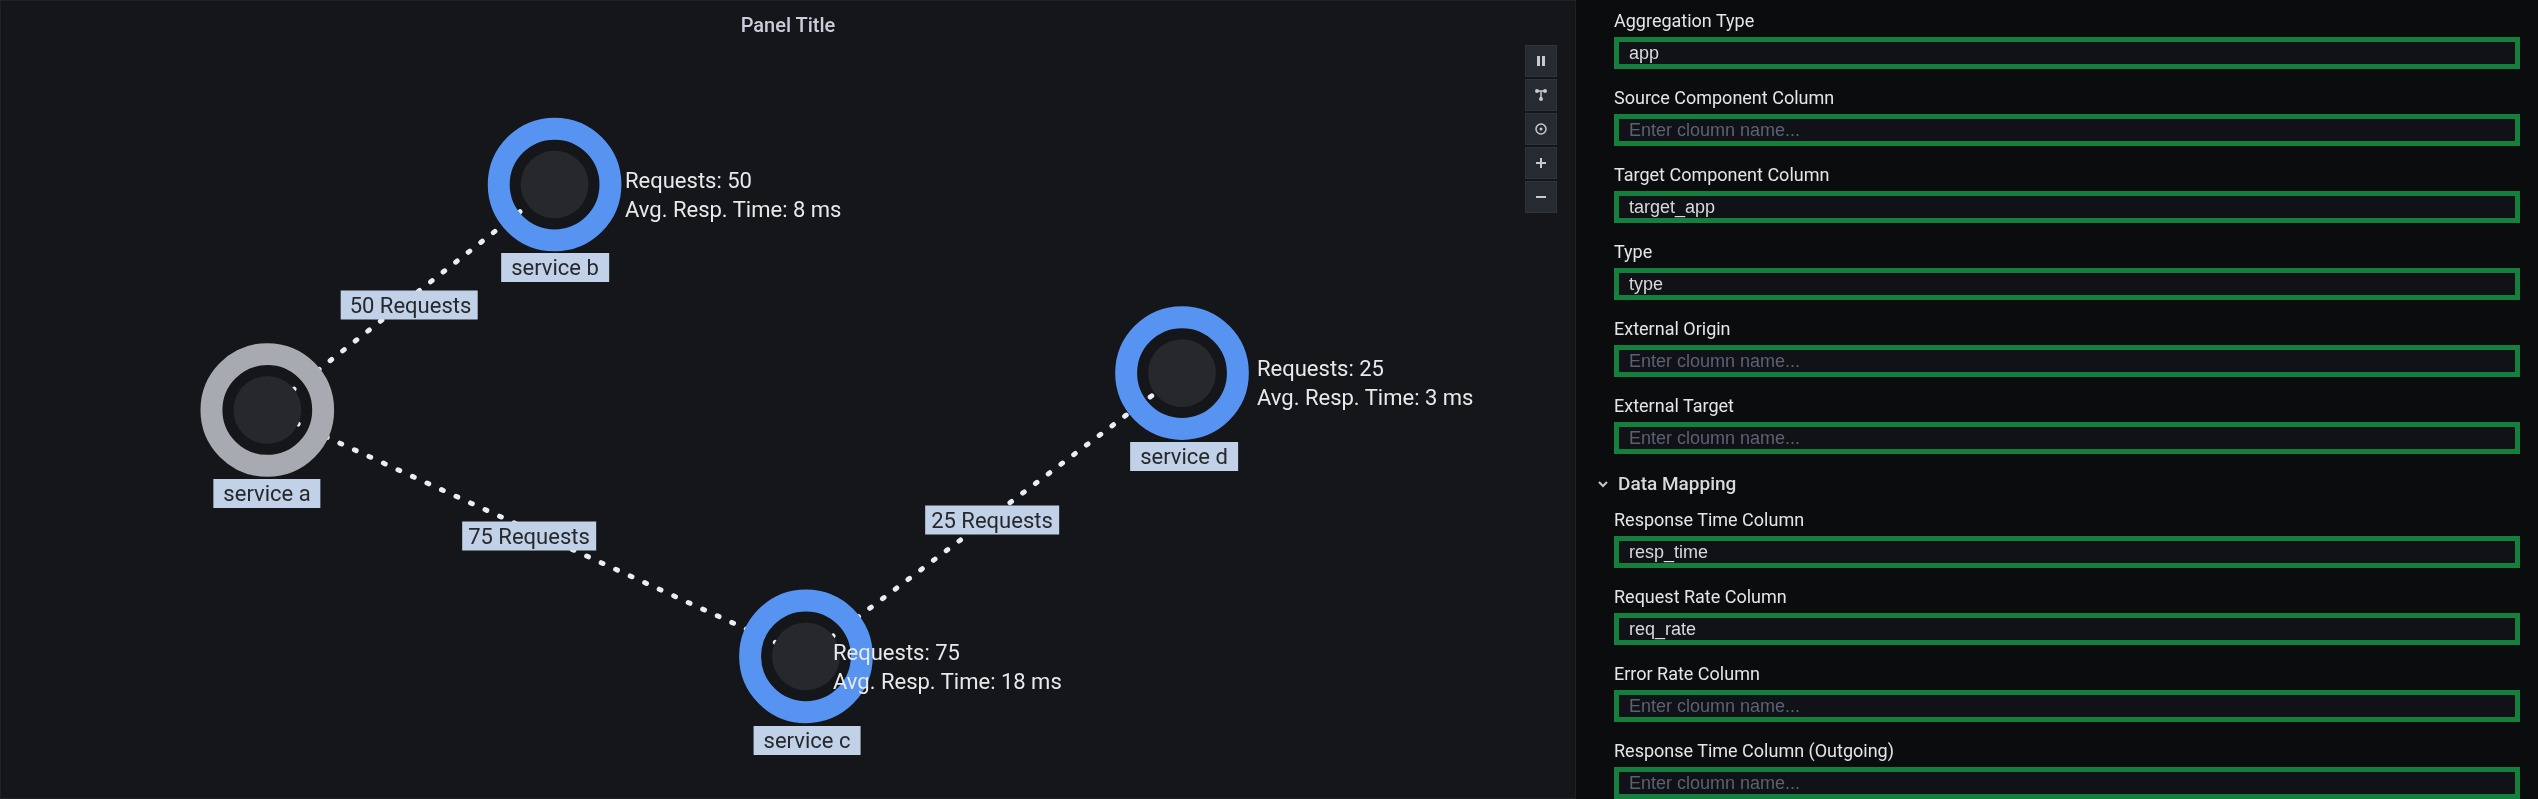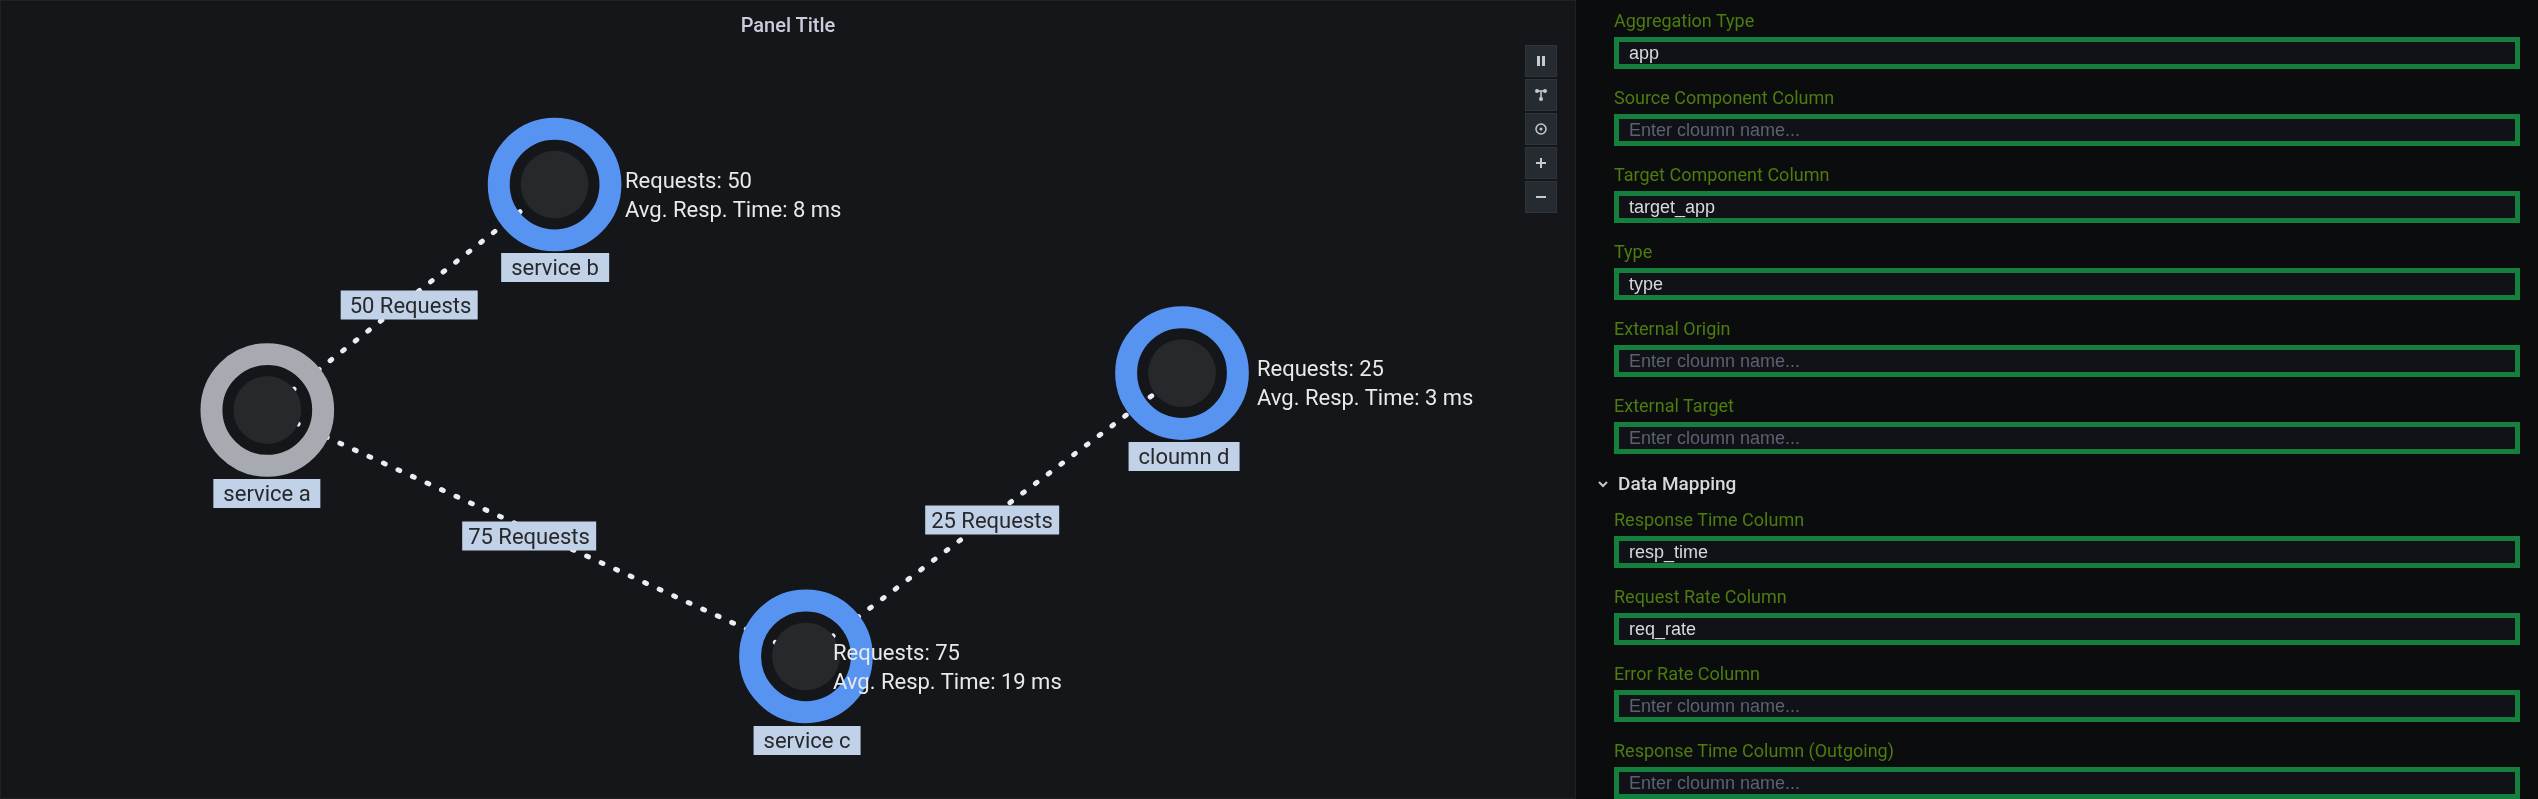--- a/index.html
+++ b/index.html
@@ -94,21 +94,21 @@
   flex: 1;
   height: 799px;
   background: #0b0c0e;
   padding: 10px 18px 0 18px;
   overflow-y: auto;
   font-size: 19px;
 }
 .field { margin-bottom: 18px; }
 .field-label {
   font-size: 18px;
-  color: #4d7c0f;
+  color: #e5e5e5;
   margin-bottom: 6px;
   display: block;
 }
 .field-input {
   width: 100%;
   height: 32px;
   background: #111217;
   border: 5px solid #15803d;
   color: #d8d9da;
   padding: 0 10px;
@@ -162,29 +162,29 @@
       </g>
       <g>
         <circle cx="1183" cy="373" r="56" fill="none" stroke="#5794f2" stroke-width="22"></circle>
         <circle cx="1183" cy="373" r="34" fill="#26282c"></circle>
       </g>
     </svg>
 
     <div class="node-label" style="left:266px; top:478px;">service a</div>
     <div class="node-label" style="left:554px; top:252px;">service b</div>
     <div class="node-label" style="left:806px; top:725px;">service c</div>
-    <div class="node-label" style="left:1183px; top:441px;">cloumn d</div>
+    <div class="node-label" style="left:1183px; top:441px;">service d</div>
 
     <div class="node-tip" style="left:624px; top:166px;">
       <div>Requests: 50</div>
       <div>Avg. Resp. Time: 8 ms</div>
     </div>
     <div class="node-tip" style="left:832px; top:638px;">
       <div>Requests: 75</div>
-      <div>Avg. Resp. Time: 19 ms</div>
+      <div>Avg. Resp. Time: 18 ms</div>
     </div>
     <div class="node-tip" style="left:1256px; top:354px;">
       <div>Requests: 25</div>
       <div>Avg. Resp. Time: 3 ms</div>
     </div>
 
     <div class="edge-label" style="left:408px; top:304px;padding-left:9px;">50 Requests</div>
     <div class="edge-label" style="left:528px; top:535px;">75 Requests</div>
     <div class="edge-label" style="left:991px; top:519px;">25 Requests</div>
 

